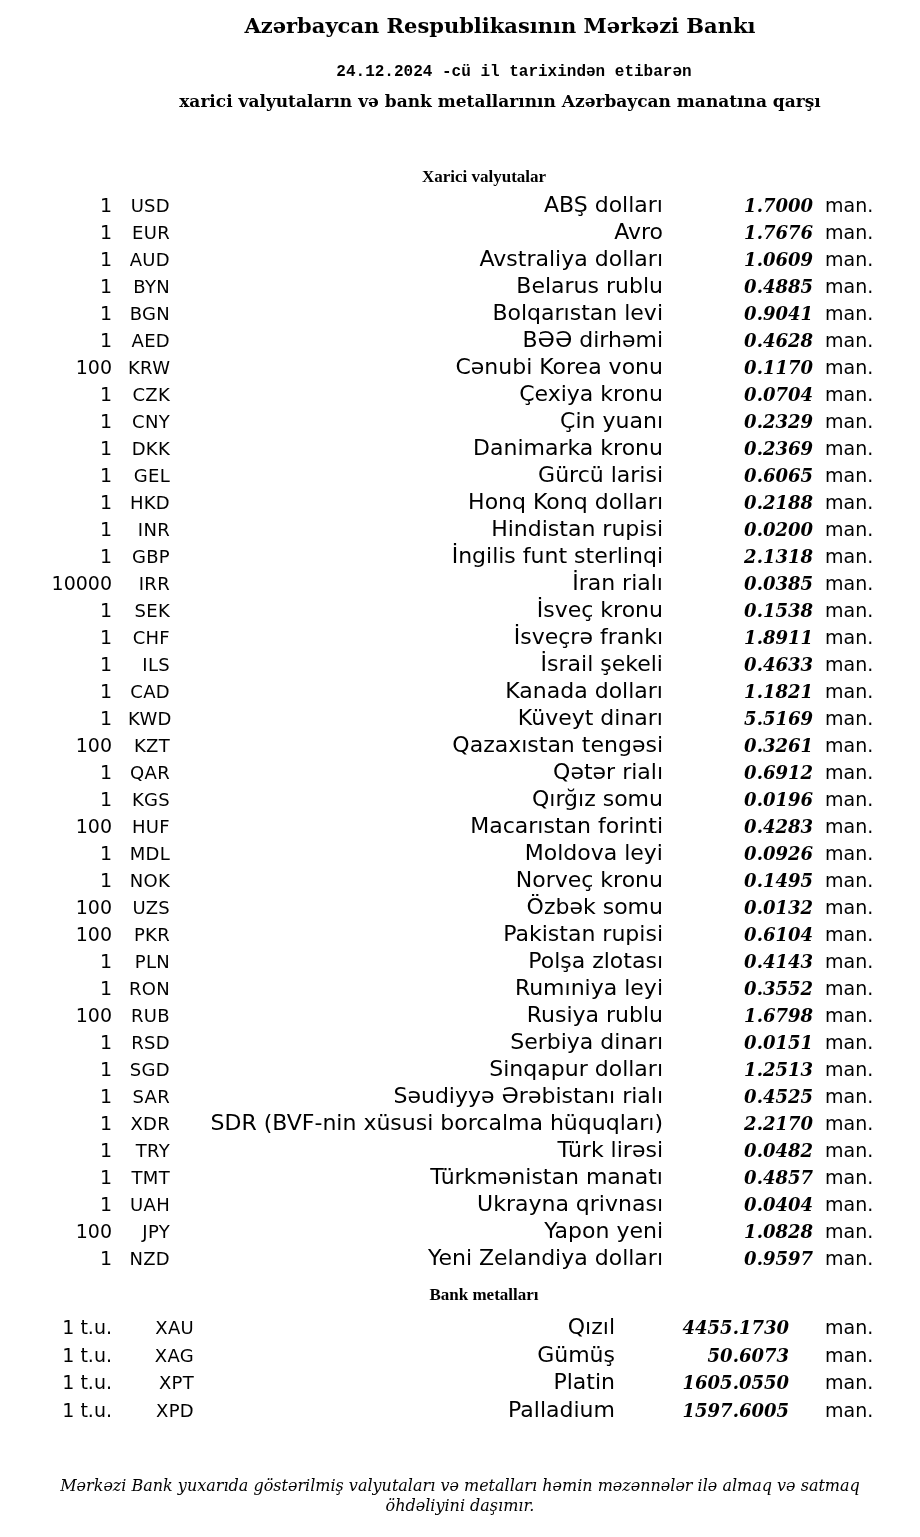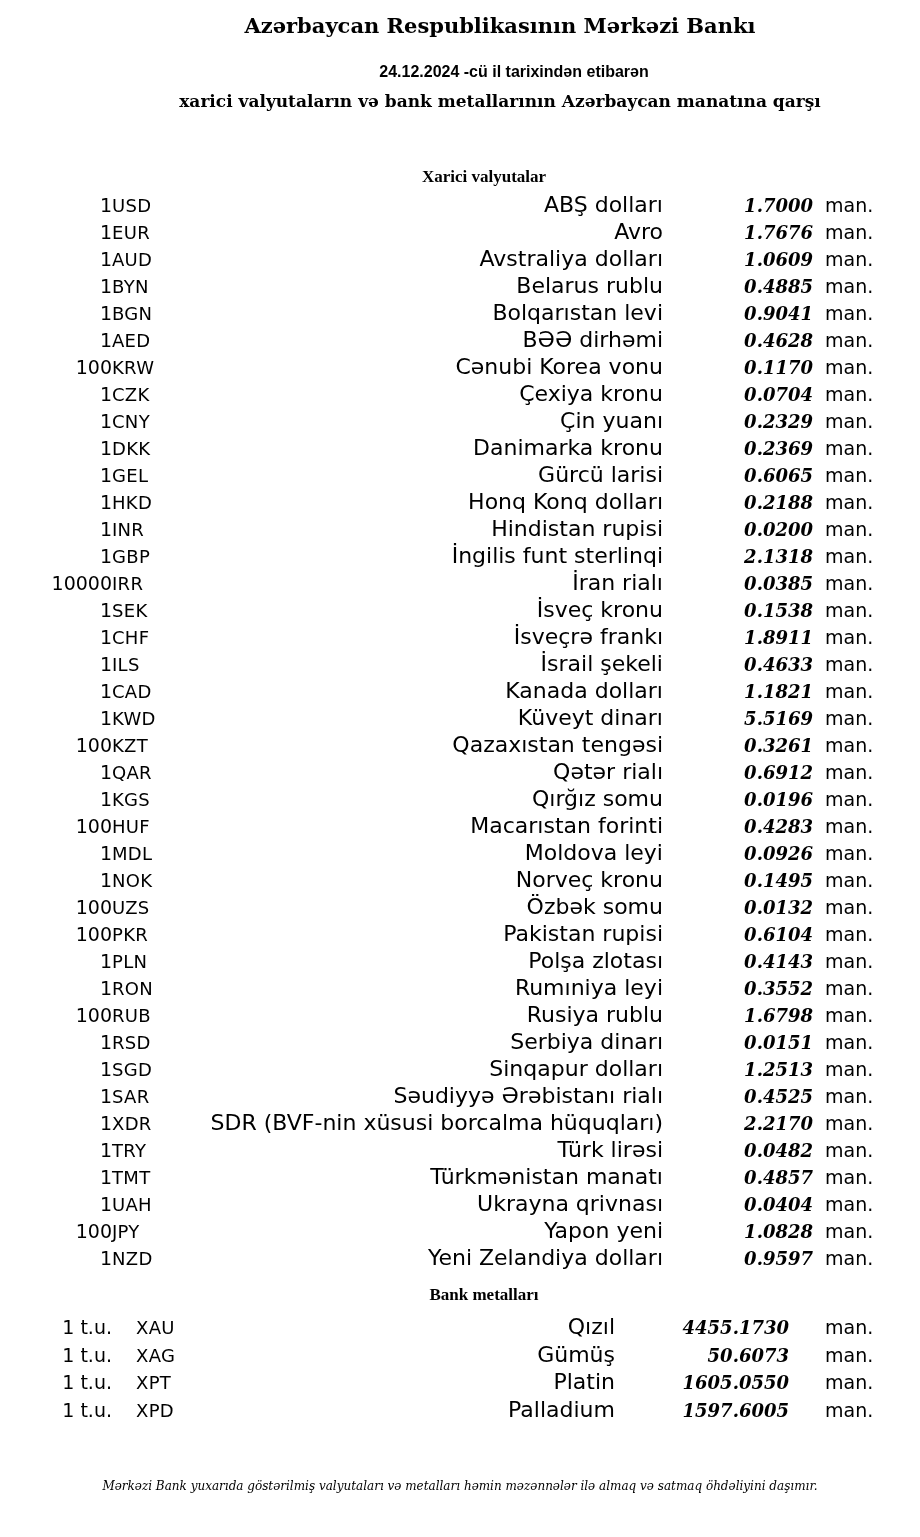--- a/index.html
+++ b/index.html
@@ -20,21 +20,21 @@
   
   .centered-offset { text-align: center; padding-left: 80px; }
 
   .doc-title {
     font-family: "DejaVu Serif", "Liberation Serif", serif;
     font-weight: bold;
     font-size: 21px;
     line-height: 28px;
   }
   .date-line {
-    font-family: Liberation Sans, sans-serif;
+    font-family: Liberation Mono, monospace;
     font-weight: bold;
     font-size: 16px;
     line-height: 20px;
     margin-top: 22px;
     margin-left: 28px;
   }
   .subtitle {
     font-family: "DejaVu Serif", "Liberation Serif", serif;
     font-weight: bold;
     font-size: 17px;
@@ -60,24 +60,25 @@
     height: 27px;
     padding-right: 45px;
   }
   .rows.metals-rows .row { height: 27.5px; gap: 24px; }
   .qty {
     text-align: right;
     font-size: 19px;
     white-space: nowrap;
   }
   .code {
-    text-align: left;
+    text-align: right;
     font-size: 18px;
     letter-spacing: 0.3px;
     white-space: nowrap;
+    margin-left: 16px;
   }
   .name {
     text-align: right;
     font-size: 22px;
     padding-left: 10px;
     white-space: nowrap;
     overflow: hidden;
   }
   .rate {
     text-align: right;
@@ -91,21 +92,21 @@
     text-align: left;
     padding-left: 12px;
     font-size: 19px;
     white-space: nowrap;
   }
   .disclaimer {
     margin-top: 52px;
     text-align: center;
     font-family: "DejaVu Serif", "Liberation Serif", serif;
     font-style: italic;
-    font-size: 12px;
+    font-size: 16px;
     line-height: 20px;
     padding: 0 20px;
   }
 </style>
 </head>
 <body>
 
 <div class="page">
 
   <div class="doc-title centered-offset">Azərbaycan Respublikasının Mərkəzi Bankı</div>

